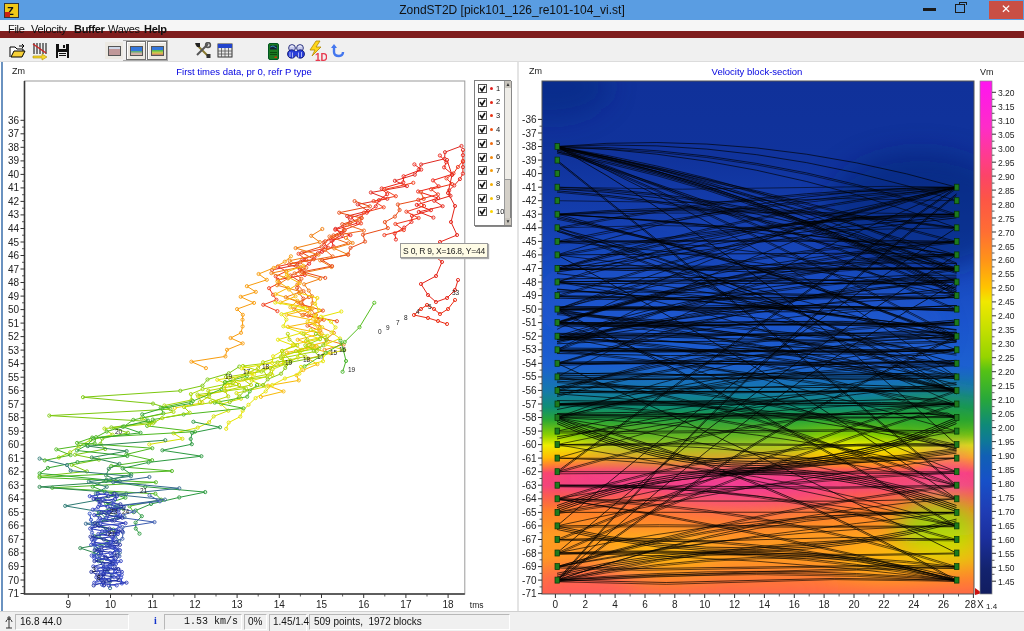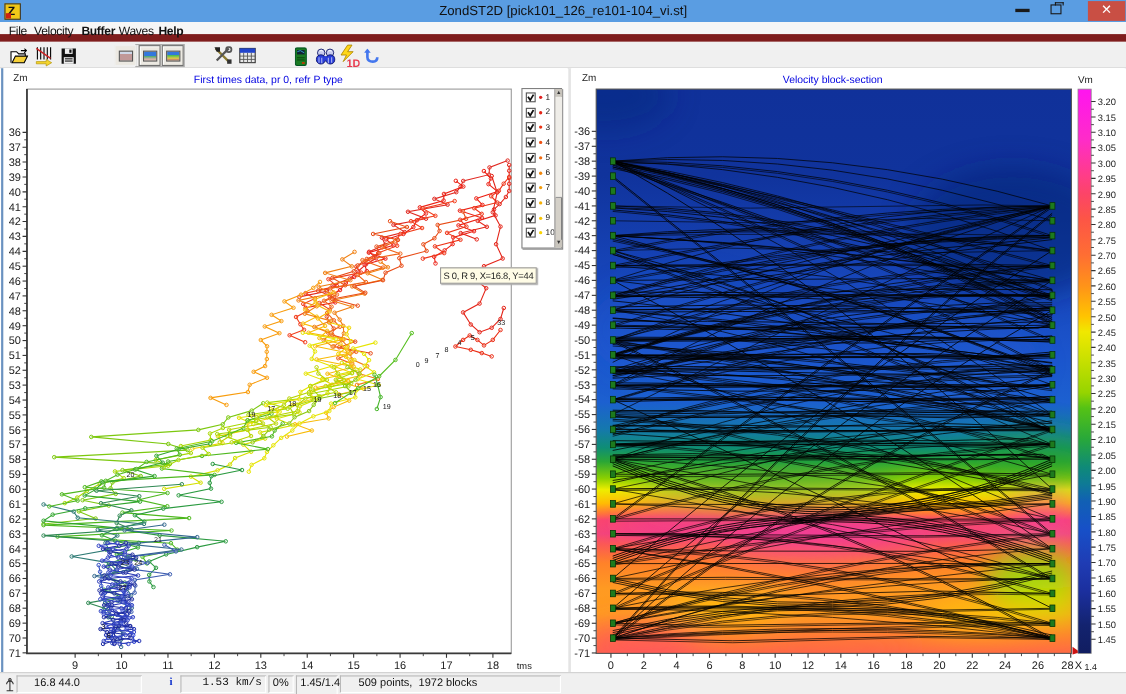--- a/index.html
+++ b/index.html
@@ -1935,27 +1935,27 @@
       <div style="position:absolute;top:7px;left:0;width:6px;height:92px;background:#efede8;border-bottom:1px solid #999;"></div>
     </div>
   </div>
 <div style="position:absolute;left:400px;top:243px;width:88px;height:15px;background:#fffce6;border:1px solid #999;box-shadow:1px 1px 1px #aaa;font-size:8.5px;letter-spacing:-0.25px;line-height:14px;text-align:center;color:#222;white-space:nowrap;overflow:hidden;">S 0, R 9, X=16.8, Y=44</div>
 <div style="position:absolute;left:0;top:611px;width:1024px;height:20px;background:#f0f0f0;border-top:1px solid #d0d0d0;font-size:10px;color:#111;">
     <svg style="position:absolute;left:4px;top:4px" width="10" height="13" viewBox="0 0 10 13">
       <path d="M5,1 V12 M2,12 H8 M5,3 C3,3 2,5 2,6 M5,3 C7,3 8,5 8,6" stroke="#333" fill="none"></path>
       <circle cx="5" cy="2" r="1.3" fill="none" stroke="#333" stroke-width="0.8"></circle>
     </svg>
     <div style="position:absolute;left:15px;top:2px;width:114px;height:16px;background:#f0f0f0;border:1px solid #b8b8b8;border-right-color:#fff;border-bottom-color:#fff;">
-      <span style="position:absolute;left:4px;top:1px;white-space:nowrap;margin-left:11px;">16.8 44.0</span>
+      <span style="position:absolute;left:4px;top:1px;white-space:nowrap;">16.8 44.0</span>
     </div>
     <span style="position:absolute;left:154px;top:3px;font-weight:bold;color:#1133cc;font-family:'Liberation Serif',serif;">i</span>
     <div style="position:absolute;left:164px;top:2px;width:78px;height:16px;background:#f0f0f0;border:1px solid #b8b8b8;border-right-color:#fff;border-bottom-color:#fff;">
       <span style="position:absolute;left:19px;top:1px;white-space:nowrap;font-family:Liberation Mono, monospace;">1.53 km/s</span>
     </div>
     <div style="position:absolute;left:244px;top:2px;width:23px;height:16px;background:#f0f0f0;border:1px solid #b8b8b8;border-right-color:#fff;border-bottom-color:#fff;">
       <span style="position:absolute;left:3px;top:1px;white-space:nowrap;">0%</span>
     </div>
     <div style="position:absolute;left:269px;top:2px;width:38px;height:28px;background:#f0f0f0;border:1px solid #b8b8b8;border-right-color:#fff;border-bottom-color:#fff;">
       <span style="position:absolute;left:3px;top:1px;white-space:nowrap;">1.45/1.4</span>
     </div>
     <div style="position:absolute;left:309px;top:2px;width:201px;height:16px;background:#f0f0f0;border:1px solid #b8b8b8;border-right-color:#fff;border-bottom-color:#fff;">
-      <span style="position:absolute;left:4px;top:1px;white-space:nowrap;margin-left:12px;">509 points,&nbsp; 1972 blocks</span>
+      <span style="position:absolute;left:4px;top:1px;white-space:nowrap;">509 points,&nbsp; 1972 blocks</span>
     </div>
   </div>
 </body></html>

